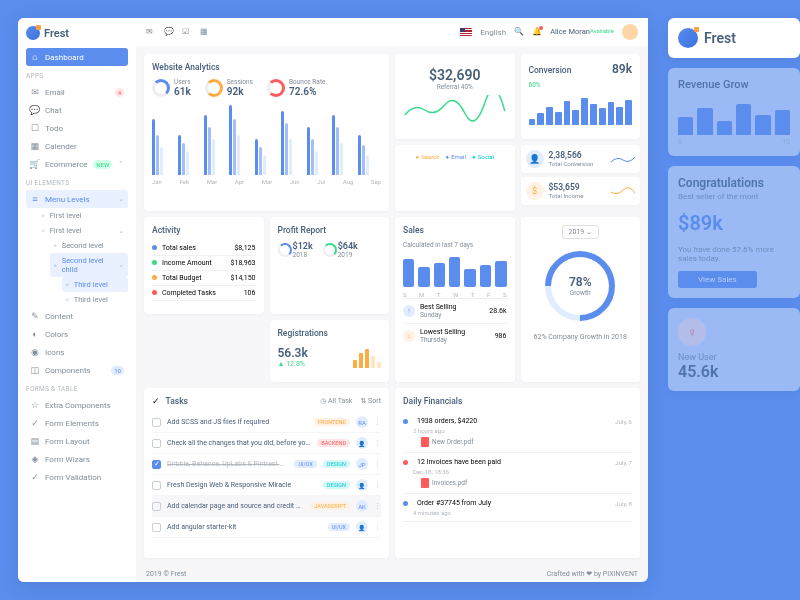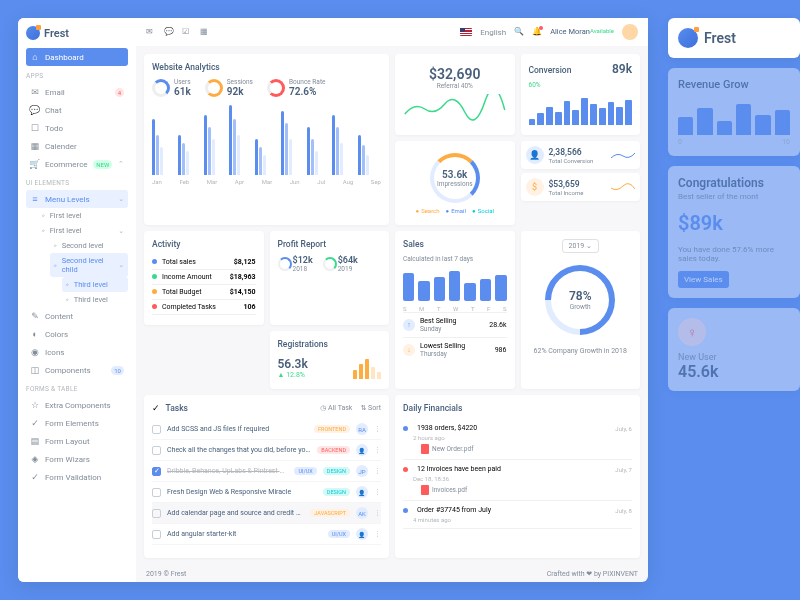--- a/index.html
+++ b/index.html
@@ -68,21 +68,21 @@
 .ms-row{display:flex;align-items:center;gap:5px;background:#fff;border-radius:4px;padding:5px;box-shadow:0 1px 3px rgba(0,0,0,0.04)}
 .ms-ico{width:18px;height:18px;border-radius:50%;display:flex;align-items:center;justify-content:center;font-size:9px}
 .ms-ico.blue{background:#E2ECFF;color:#5A8DEE}
 .ms-ico.orange{background:#FFF1E3;color:#FDAC41}
 .ms-val{font-size:8.5px;font-weight:600;color:#475F7B}
 .ms-label{font-size:6px;color:#828D99}
 .ms-spark{width:24px;height:14px;margin-left:auto}
 .activity{grid-column:1/2}
 .act-row{display:flex;align-items:center;font-size:7px;padding:3px 0;border-bottom:1px solid #F0F0F0}
 .act-dot{width:5px;height:5px;border-radius:50%;margin-right:5px}
-.act-val{margin-left:auto;font-weight:700}
+.act-val{margin-left:auto;font-weight:400}
 .profit{grid-column:2/3}
 .profit-row{display:flex;gap:10px;margin-top:4px}
 .profit-item{display:flex;align-items:center;gap:1px}
 .p-donut{width:14px;height:14px;border:2px solid #eee;border-radius:50%}
 .p-donut.blue{border-top-color:#5A8DEE;border-right-color:#5A8DEE}
 .p-donut.green{border-top-color:#39DA8A;border-right-color:#39DA8A}
 .registrations{grid-column:2/3}
 .reg-val{font-size:12px;font-weight:600;color:#475F7B}
 .reg-change{font-size:7px;color:#39DA8A}
 .reg-bars{display:flex;align-items:end;gap:2px;height:22px;margin-top:2px;justify-content:flex-end}
@@ -128,21 +128,21 @@
 .sc-logo{display:flex;align-items:center;gap:6px}
 .sc-logo .logo-text{font-size:14px}
 .sc-title{font-size:11px;color:#475F7B;font-weight:500}
 .sc-bars{display:flex;align-items:end;gap:4px;height:36px;margin-top:8px}
 .sc-bar{flex:1;background:#5A8DEE;border-radius:2px 2px 0 0}
 .sc-axis{display:flex;justify-content:space-between;font-size:7px;color:#B3B8BD;margin-top:3px}
 .congrats-title{font-size:12px;font-weight:600;color:#475F7B}
 .congrats-sub{font-size:8px;color:#828D99;margin-top:2px}
 .congrats-val{font-size:20px;font-weight:600;color:#5A8DEE;margin:10px 0}
 .congrats-text{font-size:8px;color:#828D99;margin-bottom:8px}
-.view-btn{background:#5A8DEE;color:#fff;font-size:8px;padding:4px 6px;border-radius:3px;display:inline-block;cursor:pointer}
+.view-btn{background:#5A8DEE;color:#fff;font-size:8px;padding:4px 20px;border-radius:3px;display:inline-block;cursor:pointer}
 .newuser-ico{width:28px;height:28px;border-radius:50%;background:#FFE5E5;display:flex;align-items:center;justify-content:center;color:#FF5B5C;font-size:13px;margin-bottom:6px}
 .newuser-label{font-size:9px;color:#828D99}
 .newuser-val{font-size:16px;font-weight:600;color:#475F7B}
 </style>
 </head>
 <body>
 
 <div class="app">
   <div class="sidebar">
     <div class="logo">
@@ -383,24 +383,20 @@
             <div class="mini-bar" style="height: 27px;"></div>
             <div class="mini-bar" style="height: 21px;"></div>
             <div class="mini-bar" style="height: 16.8px;"></div>
             <div class="mini-bar" style="height: 22.8px;"></div>
             <div class="mini-bar" style="height: 18px;"></div>
             <div class="mini-bar" style="height: 25.2px;"></div>
           </div>
       </div>
 
       <div class="card impressions">
-        <div class="ring">
-            <div class="stat-val">53.6k</div>
-            <div class="sub-text">Impressions</div>
-          </div>
         <div class="legend">
             <span style="color:#FDAC41">Search</span>
             <span style="color:#5A8DEE">Email</span>
             <span style="color:#00CFDD">Social</span>
           </div>
       </div>
 
       <div class="mini-stats">
         <div class="ms-row">
             <div class="ms-ico blue">👤</div>

